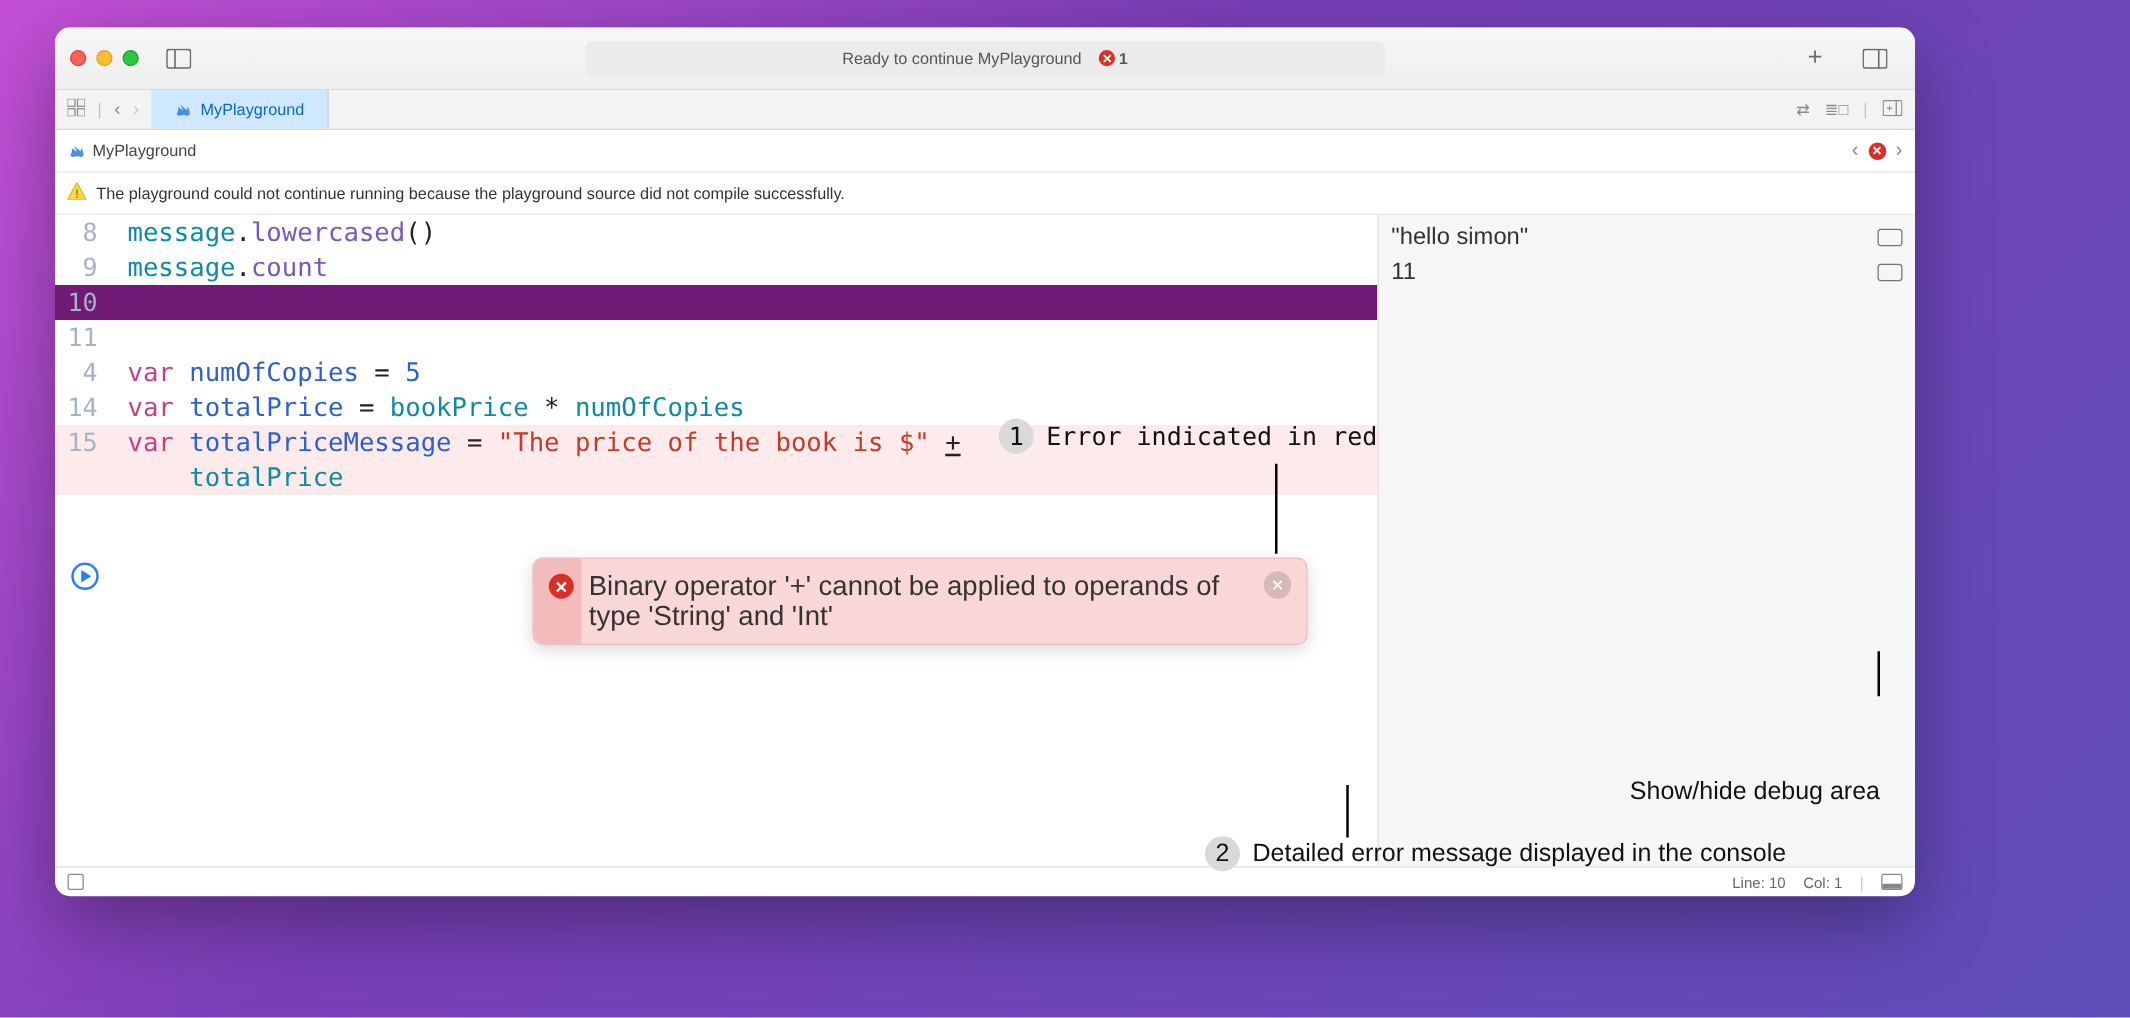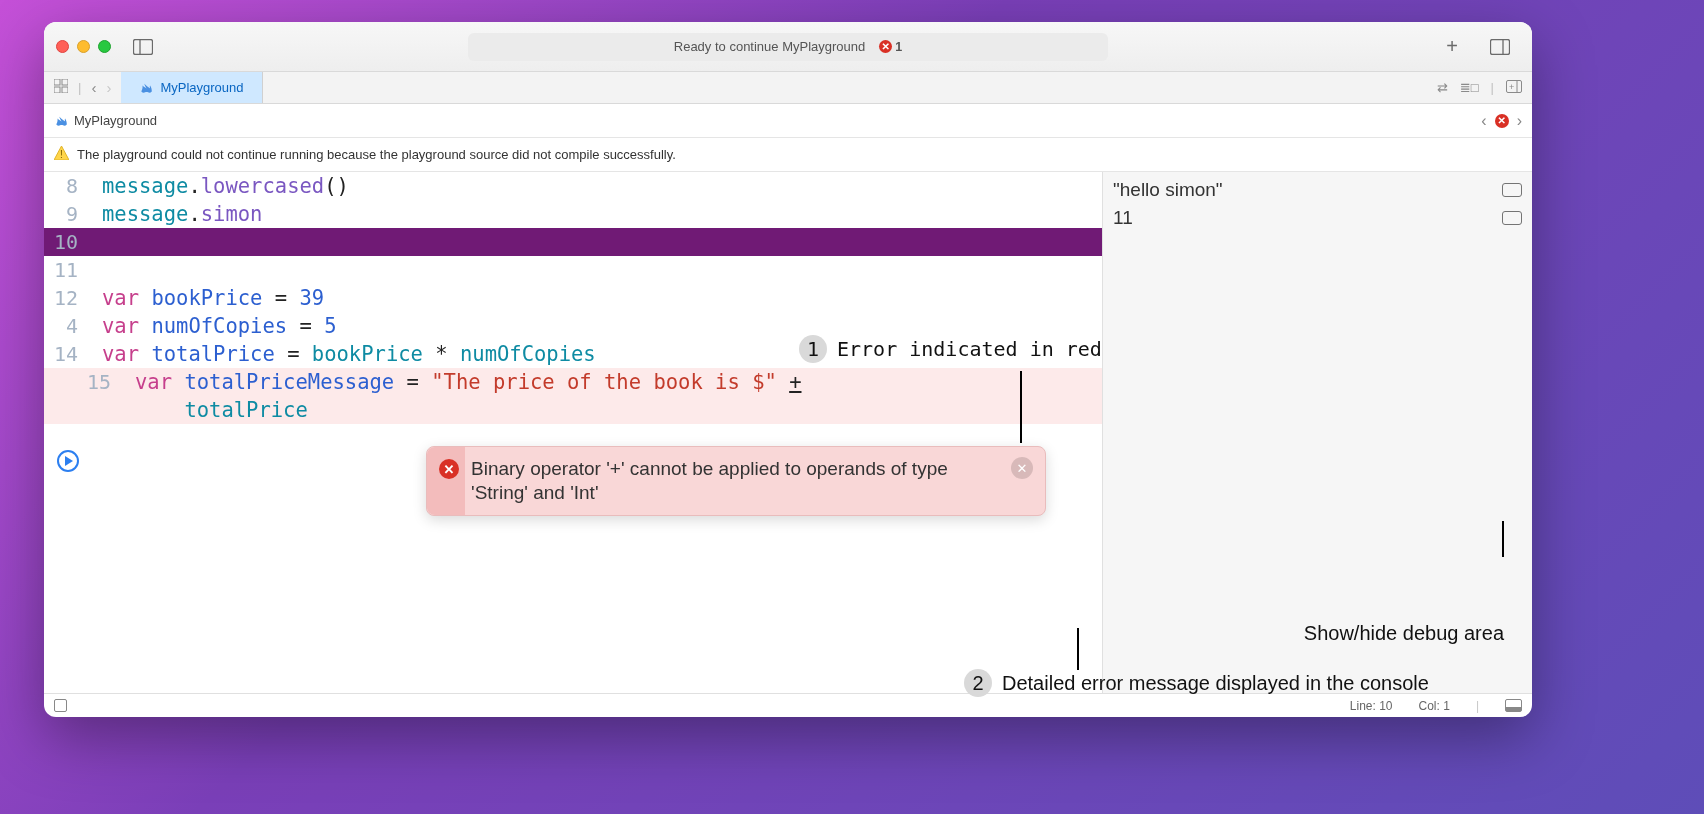--- a/index.html
+++ b/index.html
@@ -86,21 +86,21 @@
   
   .editor-area{ flex:1; display:flex; min-height:0;}
   .code-pane {
     flex:1; font-family:"SF Mono", Menlo, monospace; font-size:20.5px;
     position:relative; overflow:hidden;
   }
   .line { display:flex; min-height:28px; align-items:flex-start;}
   .gutter{ width:48px; text-align:right; padding-right:14px; color:#a5b3c4; font-size:20px; line-height:28px; flex-shrink:0;}
   .linecode{ padding-left:10px; white-space:pre; line-height:28px;}
   .hl-blue{ background:#701a75;}
-  .hl-red{ background:#fdeaea;padding-left:33px;}
+  .hl-red{ background:#fdeaea;}
   
   .kw{color:#c63f8c;}
   .fn{color:#7a57c1;}
   .num{color:#2c5fd0;}
   .id{color:#2c5fd0;}
   .str{color:#c33b2b;}
   .vname{color:#0e8ba3;}
   .op{color:#222;}
   .run-btn{
     position:absolute; left:13px; top:278px; width:22px; height:22px;
@@ -118,34 +118,34 @@
   .inspect{width:20px;height:14px;border:1.5px solid #747474;border-radius:3px;margin-left:auto;}
   
   .err-pop {
     position:absolute; left:382px; top:274px; width:620px;
     background:#f9d7d7; border:1px solid #e9bcbc; border-radius:8px;
     box-shadow:0 4px 14px rgba(0,0,0,0.15);
     display:flex; align-items:flex-start; padding:10px 12px; gap:12px;
     font-family:-apple-system,Arial,sans-serif;
   }
   .err-pop .circ{width:20px;height:20px;border-radius:50%;background:#d93025;color:#fff;display:flex;align-items:center;justify-content:center;font-weight:700;font-size:13px;flex-shrink:0;margin-top:2px;}
-  .err-pop .txt{flex:1;font-size:19px;line-height:24px;color:#333;}
+  .err-pop .txt{flex:1;font-size:22px;line-height:24px;color:#333;}
   .err-pop .close{width:22px;height:22px;border-radius:50%;background:#d8b9b9;color:#fff;display:flex;align-items:center;justify-content:center;font-size:13px;flex-shrink:0;}
   .err-pop-bar{position:absolute;left:0;top:0;width:38px;height:100%;background:#f3bcbc;border-radius:8px 0 0 8px;}
   .err-pop .circ, .err-pop .txt, .err-pop .close{position:relative;z-index:1;}
   
   .callout{position:absolute;font-size:20px;color:#111;display:flex;align-items:center;gap:10px;}
   .callout .bub{width:28px;height:28px;border-radius:50%;background:#d9d9d9;display:flex;align-items:center;justify-content:center;font-weight:400;}
   
   .statusbar{
     height:24px;border-top:1px solid #e0e0e0;display:flex;align-items:center;
     padding:0 10px;font-size:12px;color:#666;
   }
   .statusbar .empty-box{width:13px;height:13px;border:1.3px solid #888;border-radius:2px;}
-  .statusbar .right{margin-left:auto;display:flex;align-items:center;gap:26px;padding-left:20px;}
+  .statusbar .right{margin-left:auto;display:flex;align-items:center;gap:14px;padding-left:20px;}
   .panel-ico{width:17px;height:13px;border:1.3px solid #888;border-radius:2px;position:relative;}
   .panel-ico::after{content:'';position:absolute;left:0;right:0;bottom:0;height:4px;background:#888;}
   
   .console{
     flex-shrink:0; height:138px; font-family:"SF Mono",Menlo,monospace; font-size:20px; font-weight:600;
     padding:4px 8px; color:#000; white-space:pre-wrap; line-height:26px; overflow:hidden;
     border-top:1px solid #e0e0e0;
   }
   
   .big-callout{position:absolute;font-size:20px;color:#111;}
@@ -248,33 +248,29 @@
 
   <div class="editor-area">
     <div class="code-pane" id="codepane">
 
       <div class="line">
           <div class="gutter">8</div>
           <div class="linecode"><span class="vname">message</span><span class="op">.</span><span class="fn">lowercased</span><span class="op">()</span></div>
         </div>
         <div class="line">
           <div class="gutter">9</div>
-          <div class="linecode"><span class="vname">message</span><span class="op">.</span><span class="fn">simon</span></div>
+          <div class="linecode"><span class="vname">message</span><span class="op">.</span><span class="fn">count</span></div>
         </div>
         <div class="line hl-blue">
           <div class="gutter">10</div>
           <div class="linecode"></div>
         </div>
         <div class="line">
           <div class="gutter">11</div>
           <div class="linecode"></div>
-        </div>
-        <div class="line">
-          <div class="gutter">12</div>
-          <div class="linecode"><span class="kw">var </span><span class="id">bookPrice</span><span class="op"> = </span><span class="num">39</span></div>
         </div>
         <div class="line">
           <div class="gutter">4</div>
           <div class="linecode"><span class="kw">var </span><span class="id">numOfCopies</span><span class="op"> = </span><span class="num">5</span></div>
         </div>
         <div class="line">
           <div class="gutter">14</div>
           <div class="linecode"><span class="kw">var </span><span class="id">totalPrice</span><span class="op"> = </span><span class="vname">bookPrice</span><span class="op"> * </span><span class="vname">numOfCopies</span></div>
         </div>
         <div class="line hl-red">

